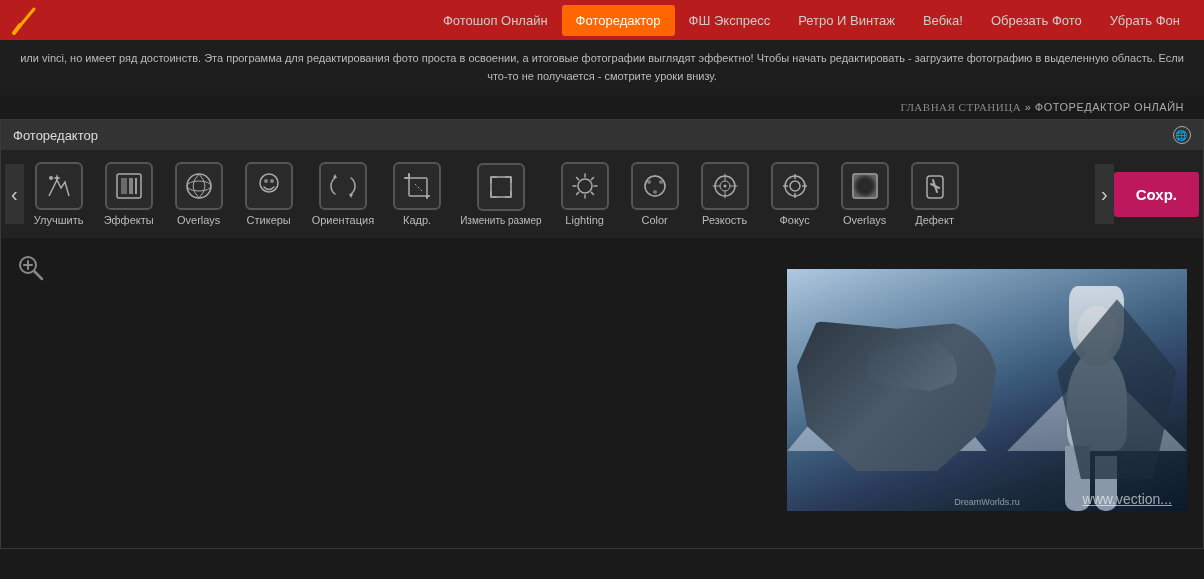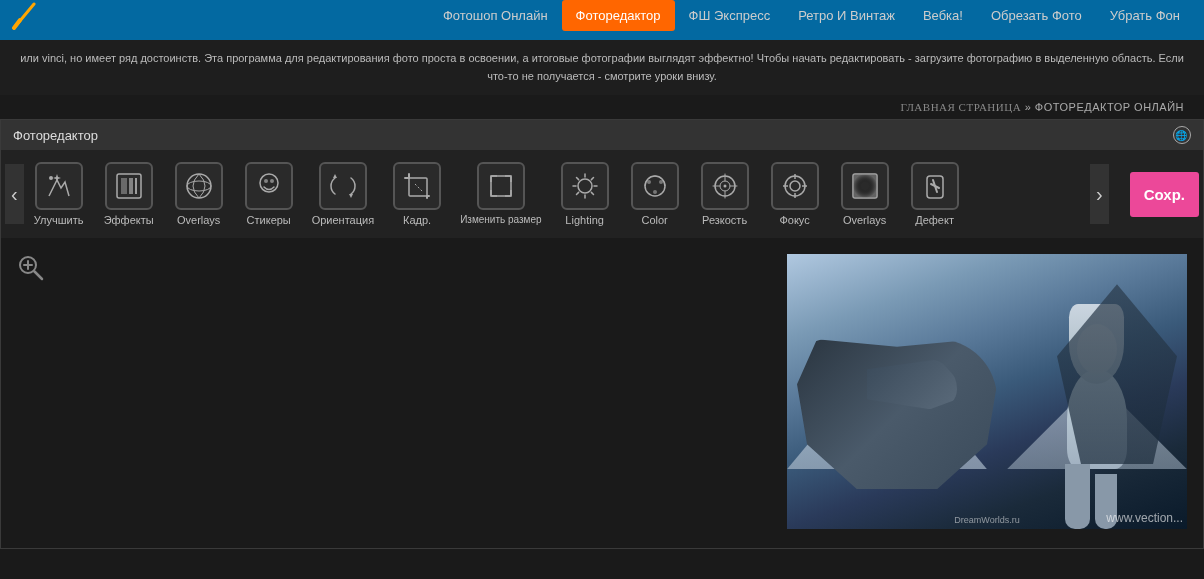--- a/index.html
+++ b/index.html
@@ -1,22 +1,22 @@
 <!DOCTYPE html>
 <html><head>
   <meta charset="utf-8">
   <style>
     * { margin: 0; padding: 0; box-sizing: border-box; }
     body { background: #1a1a1a; font-family: Arial, sans-serif; color: #ccc; width: 1204px; }
 
     
     .top-nav {
-      background: #0369a1;
-      display: flex;
-      align-items: flex-start;
+      background: #b91c1c;
+      display: flex;
+      align-items: center;
       padding: 0 10px;
       height: 40px;
       gap: 4px;
     }
     .logo-icon {
       margin-right: 20px;
     }
     .nav-links {
       display: flex;
       gap: 0;
@@ -87,21 +87,21 @@
     
     .toolbar {
       display: flex;
       align-items: center;
       padding: 8px 4px;
       background: #222;
       position: relative;
     }
     .toolbar-scroll {
       display: flex;
-      align-items: flex-start;
+      align-items: flex-end;
       flex: 1;
       overflow: hidden;
     }
     .tool-item {
       display: flex;
       flex-direction: column;
       align-items: center;
       cursor: pointer;
       padding: 4px 8px;
       min-width: 70px;
@@ -130,28 +130,28 @@
       color: #ccc;
       font-size: 20px;
       cursor: pointer;
       padding: 0 6px;
       height: 60px;
       display: flex;
       align-items: center;
     }
 
     .save-btn {
-      background: #ec4899;
+      background: #be185d;
       color: #fff;
       border: none;
-      padding: 14px 14px;
+      padding: 14px 22px;
       font-size: 15px;
       cursor: pointer;
       border-radius: 3px;
-      margin-left: 21px;
+      margin-left: 0;
       font-weight: bold;
     }
 
     
     .canvas-area {
       background: #1a1a1a;
       min-height: 310px;
       position: relative;
       padding: 16px;
       display: flex;
@@ -166,24 +166,25 @@
       cursor: pointer;
     }
     .image-container {
       margin: 0 auto;
       position: relative;
       left: 50%;
       transform: translateX(-50%);
     }
     .fantasy-image {
       width: 400px;
-      height: 275px;
+      height: 242px;
       background: linear-gradient(160deg, #b0c8e0 0%, #7a9ab5 20%, #5a7a9a 35%, #3a5a7a 50%, #2a3a5a 65%, #1a2a3a 80%, #0a1a2a 100%);
       position: relative;
       overflow: hidden;
+      margin-top: 15px;
     }
     
     .mountain1 {
       position: absolute;
       bottom: 60px;
       left: 0;
       width: 200px;
       height: 120px;
       background: linear-gradient(180deg, #d0dce8, #a8b8c8);
       clip-path: polygon(0 100%, 50% 0, 100% 100%);
@@ -195,23 +196,24 @@
       right: 0;
       width: 180px;
       height: 100px;
       background: linear-gradient(180deg, #c8d4e0, #98a8b8);
       clip-path: polygon(0 100%, 50% 10%, 100% 100%);
       opacity: 0.6;
     }
     .image-watermark {
       position: absolute;
       bottom: 4px;
-      right: 4px;
-      font-size: 12px;
+      right: 15px;
+      font-size: 14px;
       color: rgba(255,255,255,0.6);
+      text-decoration: underline;
     }
     .image-watermark2 {
       position: absolute;
       bottom: 4px;
       left: 50%;
       transform: translateX(-50%);
       font-size: 9px;
       color: rgba(255,255,255,0.5);
     }
 

